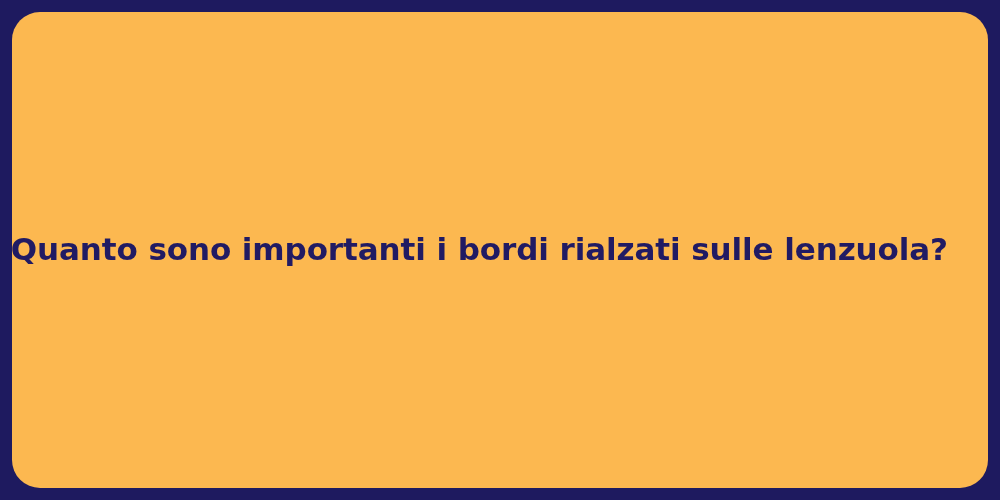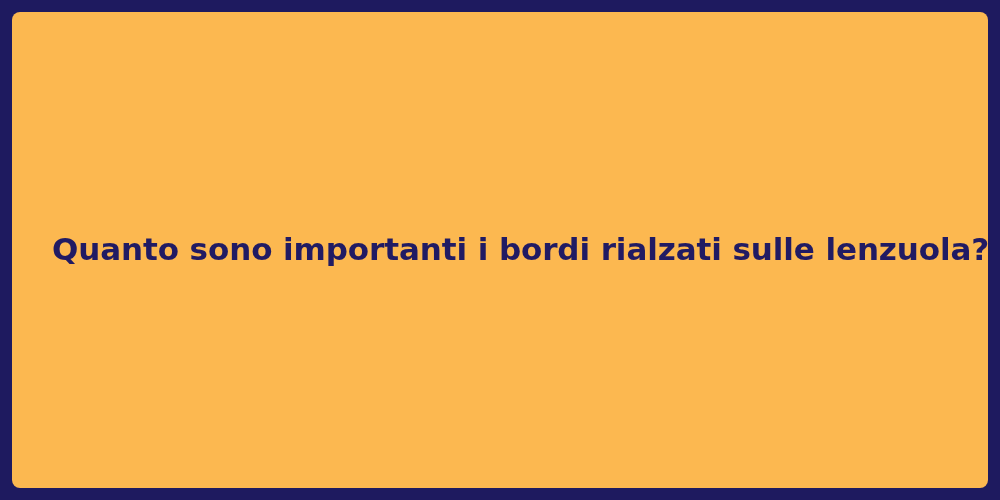--- a/index.html
+++ b/index.html
@@ -22,24 +22,24 @@
     overflow: hidden;
   }
 
   .banner-inner {
     position: absolute;
     left: 12px;
     top: 12px;
     right: 12px;
     bottom: 12px;
     background-color: #fcb850;  
-    border-radius: 8px;
+    border-radius: 28px;
     display: flex;
     align-items: center;
-    justify-content: flex-start;
+    justify-content: flex-end;
     box-sizing: border-box;
     padding: 0 40px;
   }
 
   .headline {
     margin: 0;
     color: #211b63;
     font-family: "DejaVu Sans", "Liberation Sans", sans-serif;
     font-size: 31px;
     font-weight: 700;

